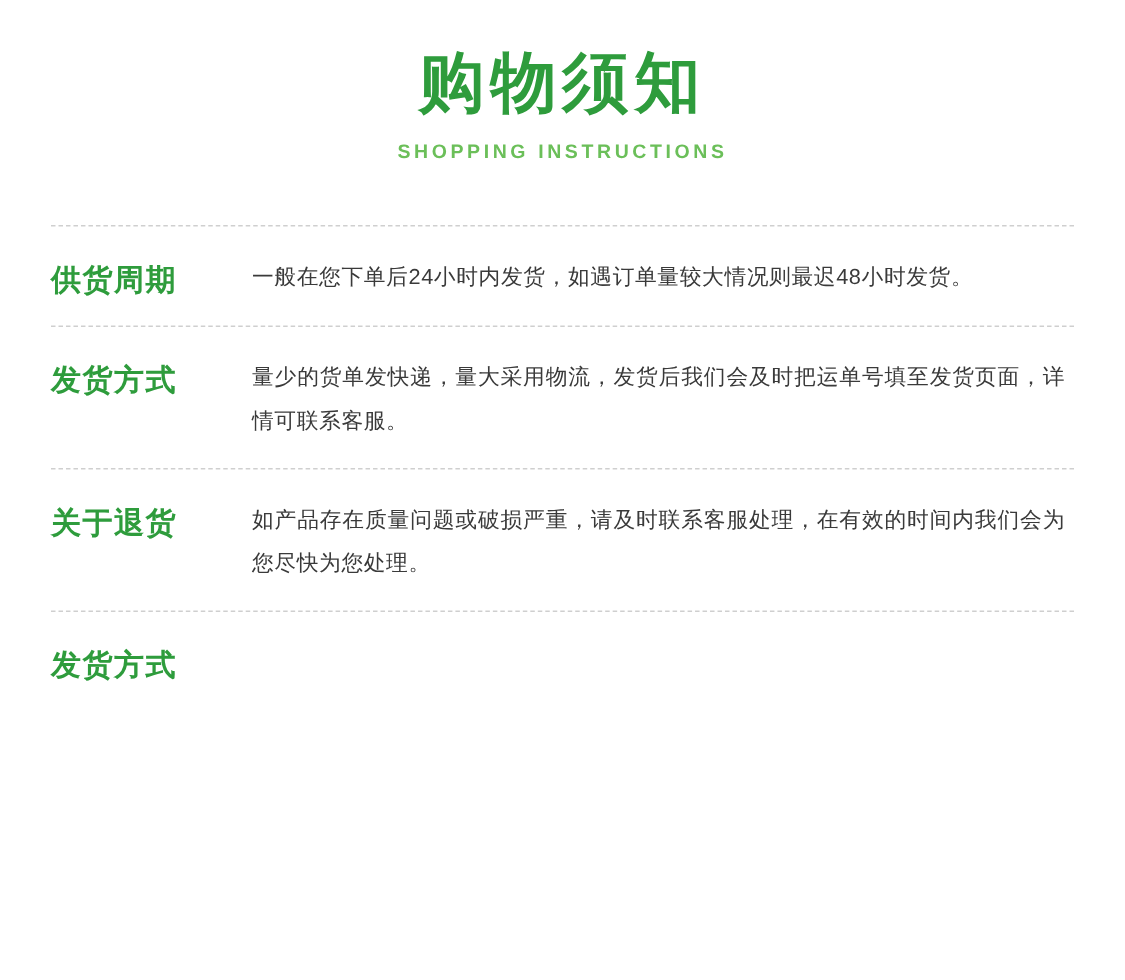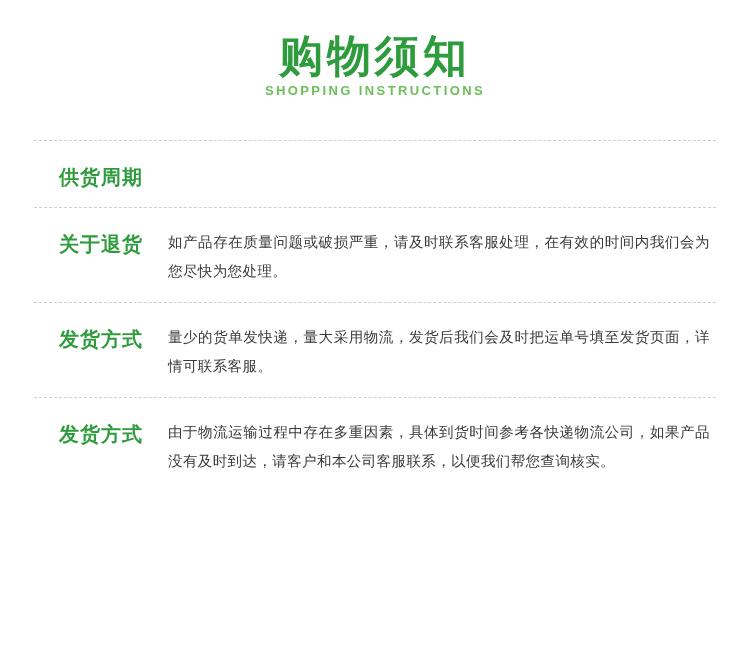--- a/index.html
+++ b/index.html
@@ -25,20 +25,21 @@
     padding-top: 30px;
   }
   .title {
     font-size: 44px;
     font-weight: bold;
     color: #2e9c3c;
     letter-spacing: 4px;
     line-height: 1.2;
   }
   .subtitle {
+    margin-top: 10px;
     font-size: 13px;
     color: #6bbf59;
     letter-spacing: 2.4px;
     font-weight: bold;
   }
   .rows {
     margin-top: 42px;
     padding: 0 34px 0 34px;
   }
   .row {
@@ -52,21 +53,20 @@
   }
   .row-label {
     width: 134px;
     flex: 0 0 134px;
     font-size: 20px;
     font-weight: bold;
     color: #2e9c3c;
     letter-spacing: 1px;
     line-height: 1.4;
     padding-top: 2px;
-    text-align: center;
   }
   .row-text {
     flex: 1 1 auto;
     font-size: 14.5px;
     line-height: 2.0;
     color: #3a3a3a;
     letter-spacing: 0.4px;
     text-align: justify;
     padding-right: 6px;
   }
@@ -78,33 +78,33 @@
 
   <div class="header">
     <div class="title">购物须知</div>
     <div class="subtitle">SHOPPING INSTRUCTIONS</div>
   </div>
 
   <div class="rows">
 
     <div class="row">
       <div class="row-label">供货周期</div>
+      <div class="row-text">一般在您下单后24小时内发货，如遇订单量较大情况则最迟48小时发货。</div>
+    </div>
+
+    <div class="row">
+      <div class="row-label">发货方式</div>
+      <div class="row-text">量少的货单发快递，量大采用物流，发货后我们会及时把运单号填至发货页面，详情可联系客服。</div>
     </div>
 
     <div class="row">
       <div class="row-label">关于退货</div>
       <div class="row-text">如产品存在质量问题或破损严重，请及时联系客服处理，在有效的时间内我们会为您尽快为您处理。</div>
     </div>
 
     <div class="row">
       <div class="row-label">发货方式</div>
-      <div class="row-text">量少的货单发快递，量大采用物流，发货后我们会及时把运单号填至发货页面，详情可联系客服。</div>
-    </div>
-
-    <div class="row">
-      <div class="row-label">发货方式</div>
-      <div class="row-text">由于物流运输过程中存在多重因素，具体到货时间参考各快递物流公司，如果产品没有及时到达，请客户和本公司客服联系，以便我们帮您查询核实。</div>
     </div>
 
 
   </div>
 
 </div>
 
 </body></html>

